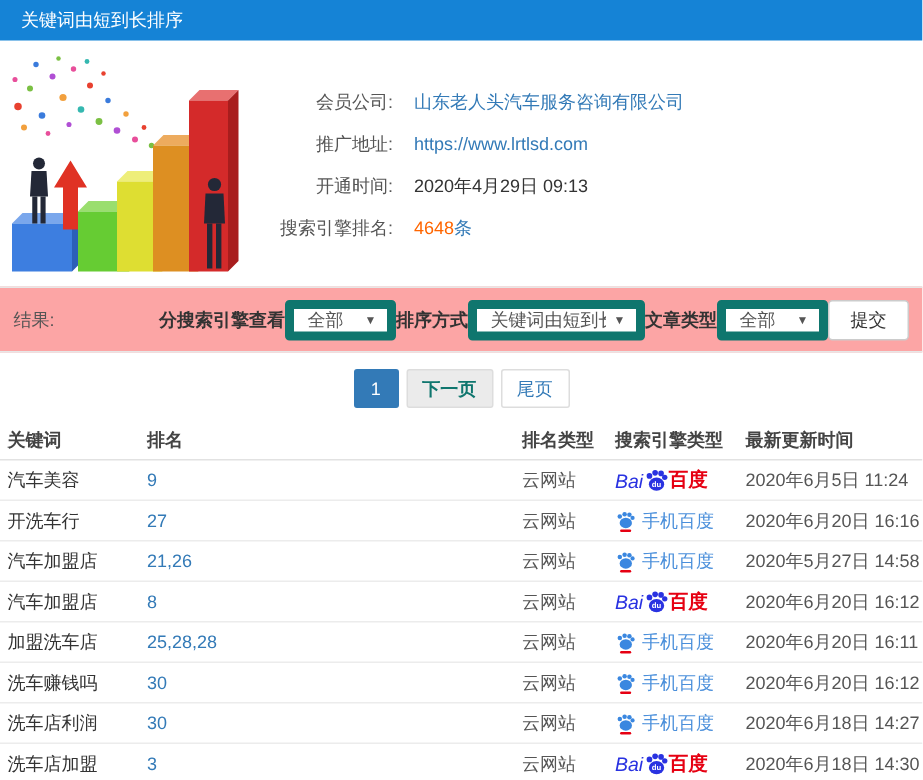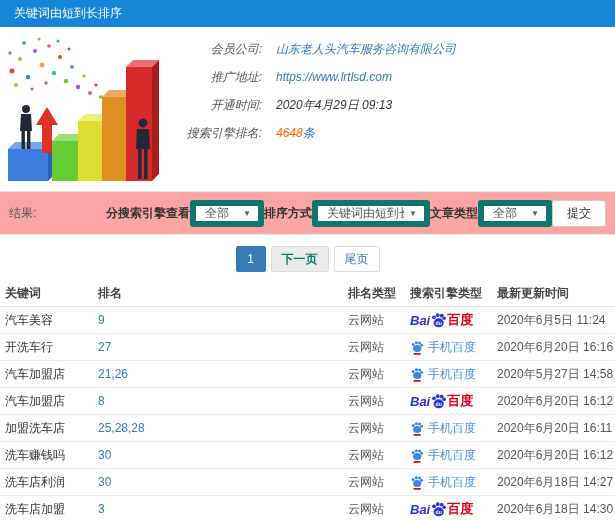--- a/index.html
+++ b/index.html
@@ -5,21 +5,21 @@
   * { margin:0; padding:0; box-sizing:border-box; }
   html,body { width:615px; height:520px; }
   body {
     font-family:"Liberation Sans","DejaVu Sans",sans-serif;
     font-size:12px; background:#fff; color:#333; overflow:hidden;
   }
   .header { height:27px; background:var(--accent,#1583d6); color:#fff;
     line-height:27px; padding-left:14px; font-size:12px; }
   .top { position:relative; height:164px; }
   .illustration { position:absolute; left:2px; top:2px; }
-  .info { position:absolute; left:166px; top:8px;font-style:italic; }
+  .info { position:absolute; left:166px; top:27px; }
   .info-row { display:flex; align-items:center; height:28px; }
   .info-label { width:96px; text-align:right; color:#555; }
   .info-value { margin-left:14px; }
   .link { color:var(--link,#337ab7); text-decoration:none; cursor:pointer; }
   .orange { color:var(--highlight,#ff6600); }
   .filter-bar { height:44px; background:#fca5a5; border-top:1px solid #e7e7e7;
     border-bottom:1px solid #e7e7e7; display:flex; align-items:center; padding:0 9px; }
   .result-label { color:#555; }
   .filter-group { margin-left:auto; display:flex; align-items:center; gap:0; }
   .filter-label { font-weight:bold; color:#333; }
@@ -39,21 +39,21 @@
   .page-btn.active { background:var(--link,#337ab7); border-color:var(--link,#337ab7); color:#fff; }
   .page-btn.next { background:#ebebeb; color:#0f766e;font-weight:bold; }
   .table { margin-top:9px; }
   .t-row { display:grid; grid-template-columns:93px 250px 62px 87px 1fr;
     align-items:center; height:27px; border-bottom:1px solid #ececec; padding-left:5px; }
   .t-head { font-weight:bold; color:#444; height:26px; border-bottom:1px solid #e2e2e2; }
   .rank { color:var(--link,#337ab7); }
   .muted { color:#555; }
   .engine-cell { display:flex; align-items:center; }
   .baidu-logo { display:flex; align-items:center; }
-  .baidu-logo .bai { color:var(--baidu-blue,#2932e1); font-weight:bold; font-size:13px; font-style:italic; }
+  .baidu-logo .bai { color:var(--baidu-blue,#2932e1); font-weight:normal; font-size:13px; font-style:italic; }
   .baidu-logo .du-cn { color:var(--baidu-red,#e60012); font-weight:bold; font-size:13px; }
   .mobile-logo { display:flex; align-items:center; gap:4px; color:#4a8fdb; }
 </style>
 </head>
 <body>
 
 <div class="header">
   <span>关键词由短到长排序</span>
 </div>
 

